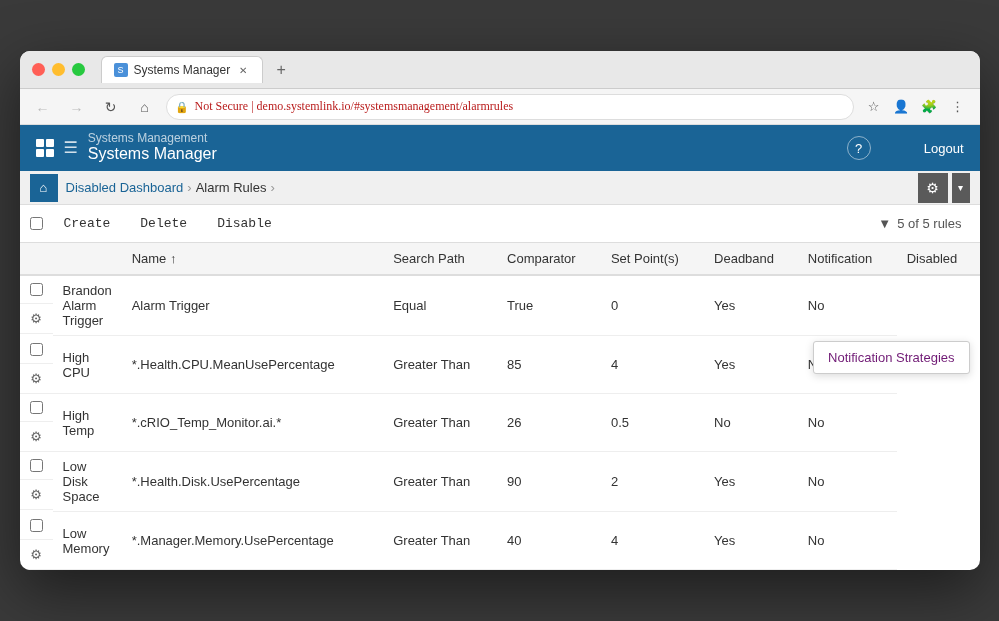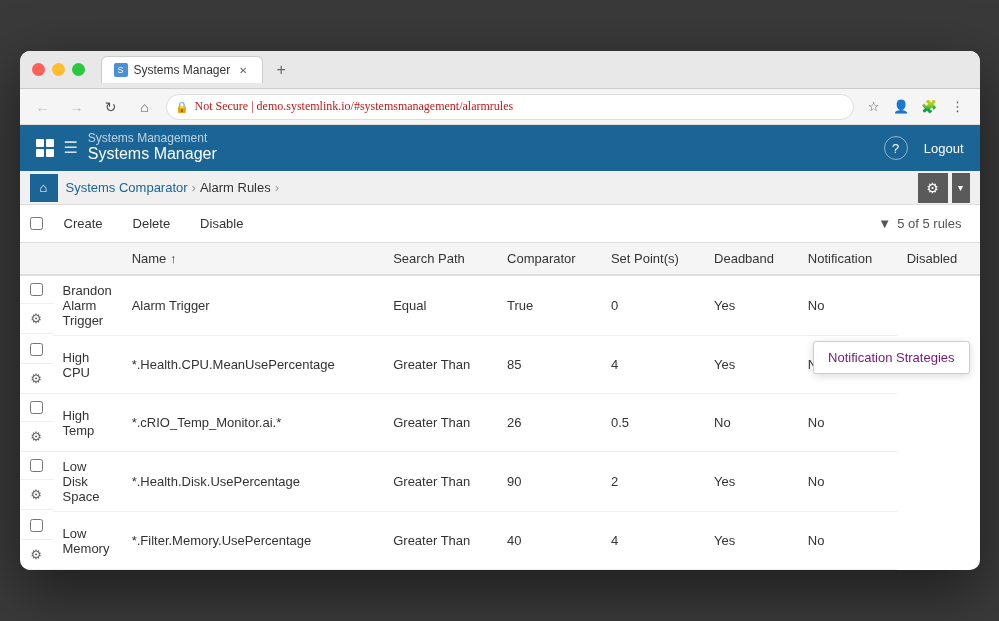--- a/index.html
+++ b/index.html
@@ -238,20 +238,21 @@
       align-items: center;
       justify-content: center;
       color: white;
       cursor: pointer;
       font-size: 13px;
     }
     .logout-btn {
       color: white;
       cursor: pointer;
       font-size: 13px;
+      margin-left: 37px;
     }
     
     .breadcrumb-bar {
       background: #f0f0f0;
       height: 34px;
       display: flex;
       align-items: center;
       padding: 0 10px;
       border-bottom: 1px solid #ddd;
     }
@@ -339,20 +340,21 @@
       gap: 4px;
     }
     .toolbar-btn {
       padding: 4px 12px;
       background: transparent;
       border: 1px solid transparent;
       border-radius: 3px;
       cursor: pointer;
       font-size: 13px;
       color: #333;
+      font-family: Liberation Mono, monospace;
     }
     .toolbar-spacer { flex: 1; }
     .filter-info {
       display: flex;
       align-items: center;
       gap: 6px;
       font-size: 13px;
       color: #555;
       margin-right: 8px;
     }
@@ -480,21 +482,21 @@
     <div class="header-actions">
       <div class="help-btn">?</div>
       <span class="logout-btn">Logout</span>
     </div>
   </div>
 
   <div style="position:relative;">
     <div class="breadcrumb-bar">
       <div class="home-icon">⌂</div>
       <div class="breadcrumb-items">
-        <span class="breadcrumb-link">Systems Comparator</span>
+        <span class="breadcrumb-link">Disabled Dashboard</span>
         <span class="breadcrumb-sep">›</span>
         <span class="breadcrumb-current">Alarm Rules</span>
         <span class="breadcrumb-sep">›</span>
       </div>
       <div class="breadcrumb-actions">
         <button class="settings-btn">⚙</button>
         <div class="dropdown-arrow">▾</div>
       </div>
     </div>
 
@@ -580,21 +582,21 @@
       <td>2</td>
       <td>Yes</td>
       <td>No</td>
     </tr>
           <tr>
       <td class="checkbox-cell">
         <input type="checkbox" style="">
       </td>
       <td class="gear-cell">⚙</td>
       <td>Low Memory</td>
-      <td>*.Filter.Memory.UsePercentage</td>
+      <td>*.Manager.Memory.UsePercentage</td>
       <td>Greater Than</td>
       <td>40</td>
       <td>4</td>
       <td>Yes</td>
       <td>No</td>
     </tr>
         </tbody>
     </table>
   </div>
 

